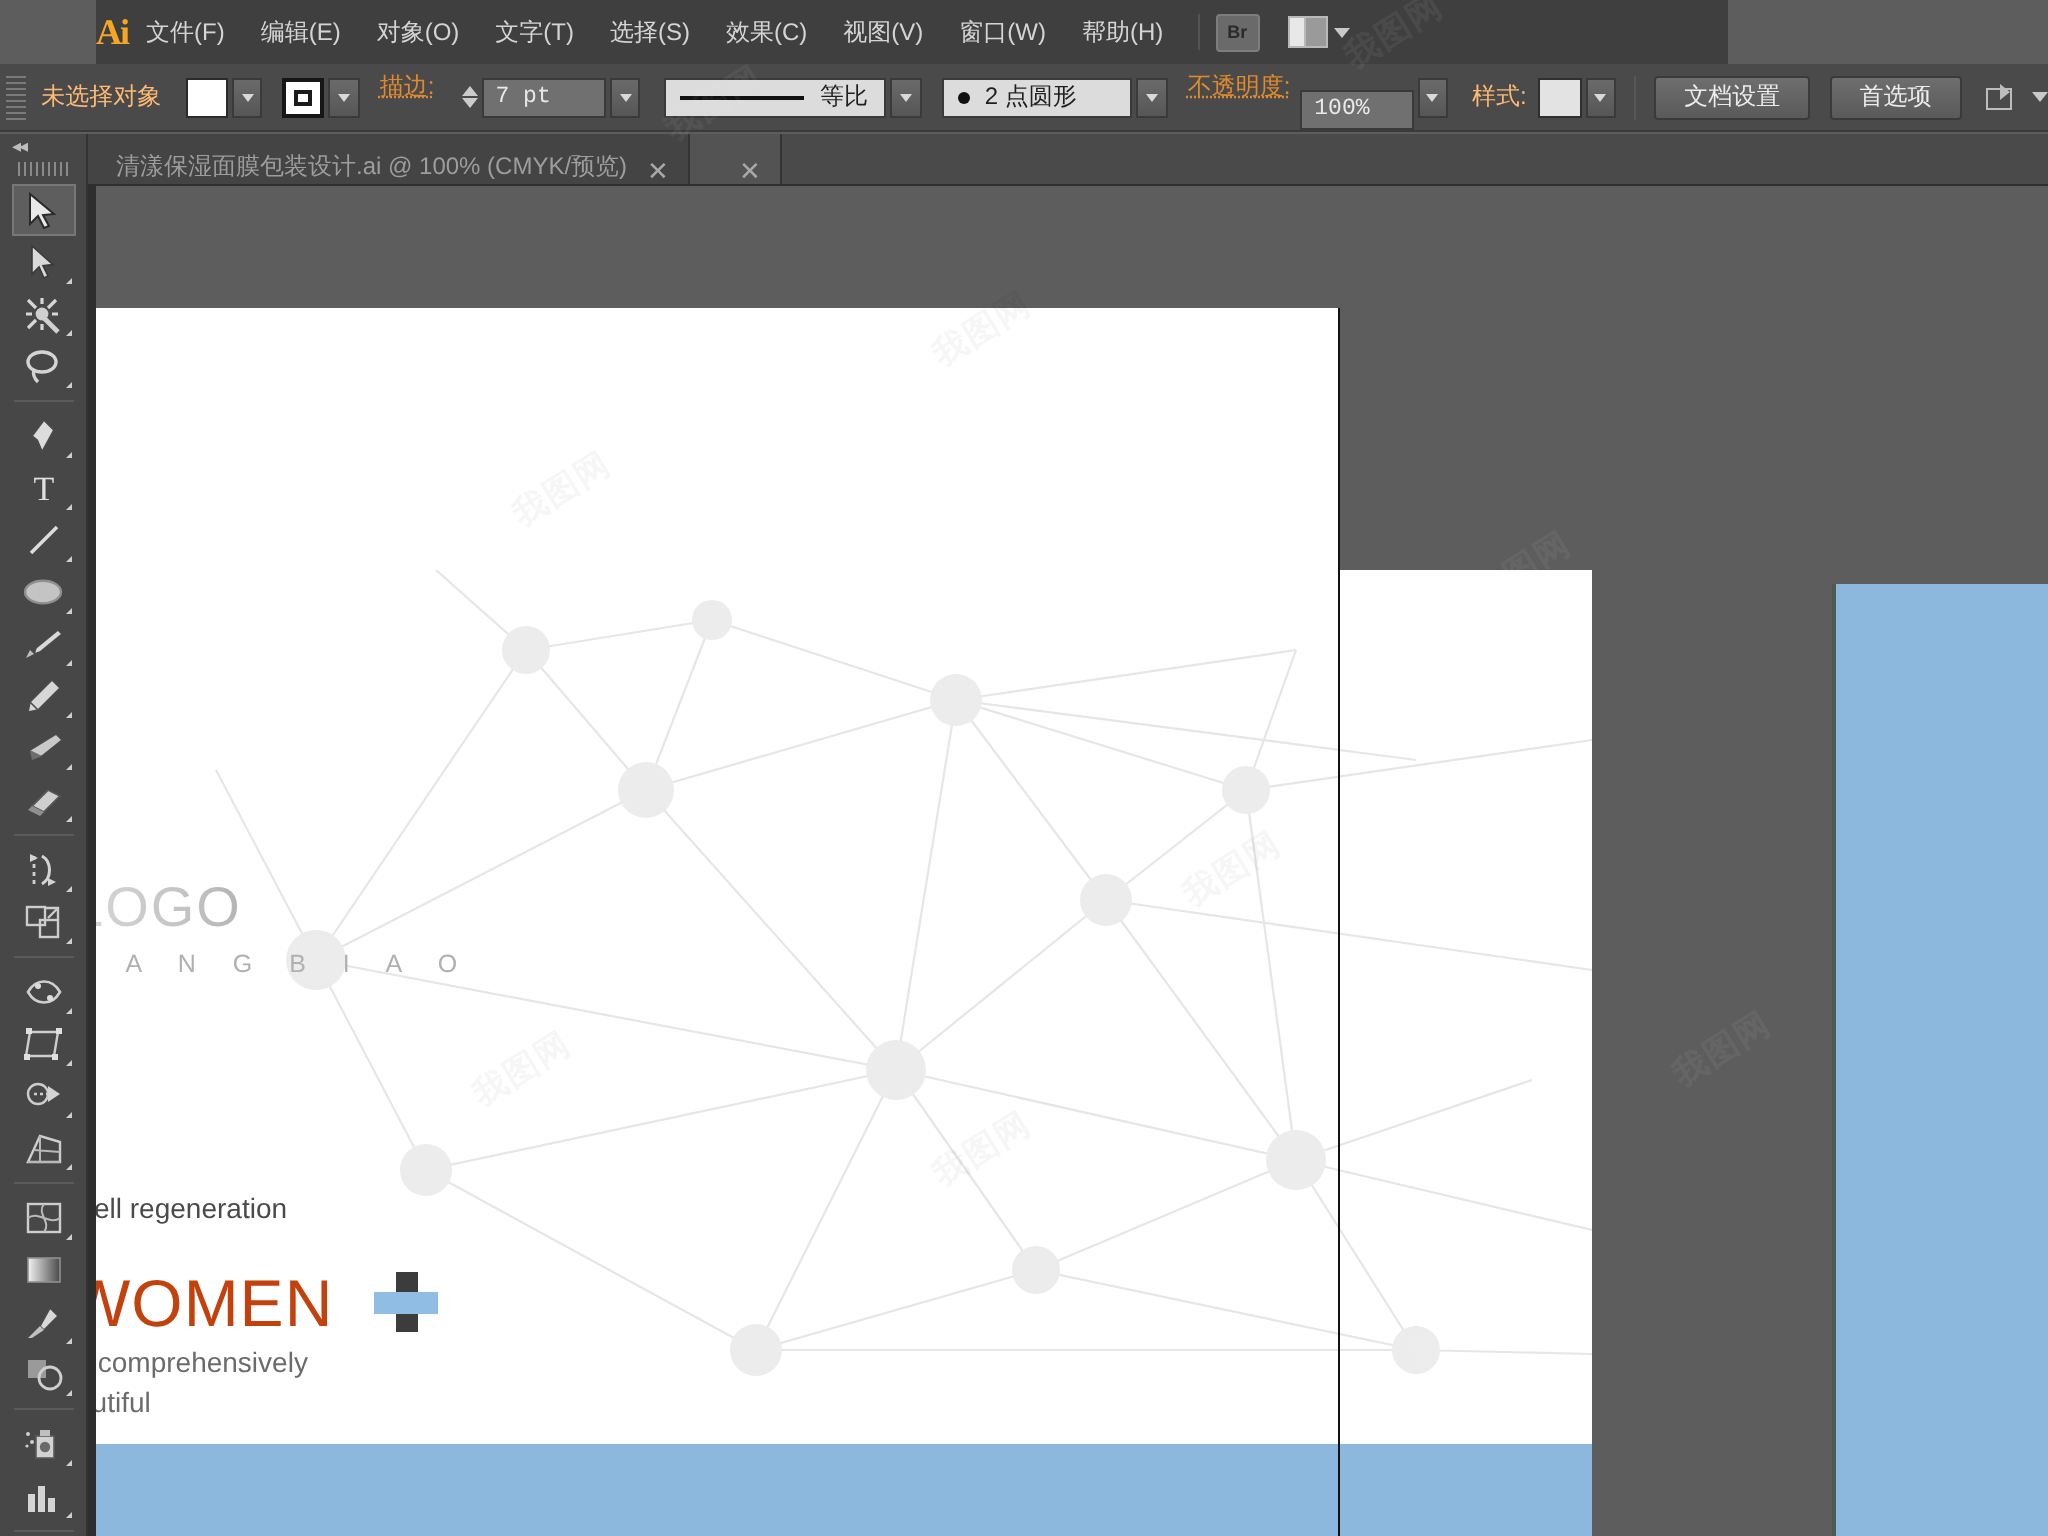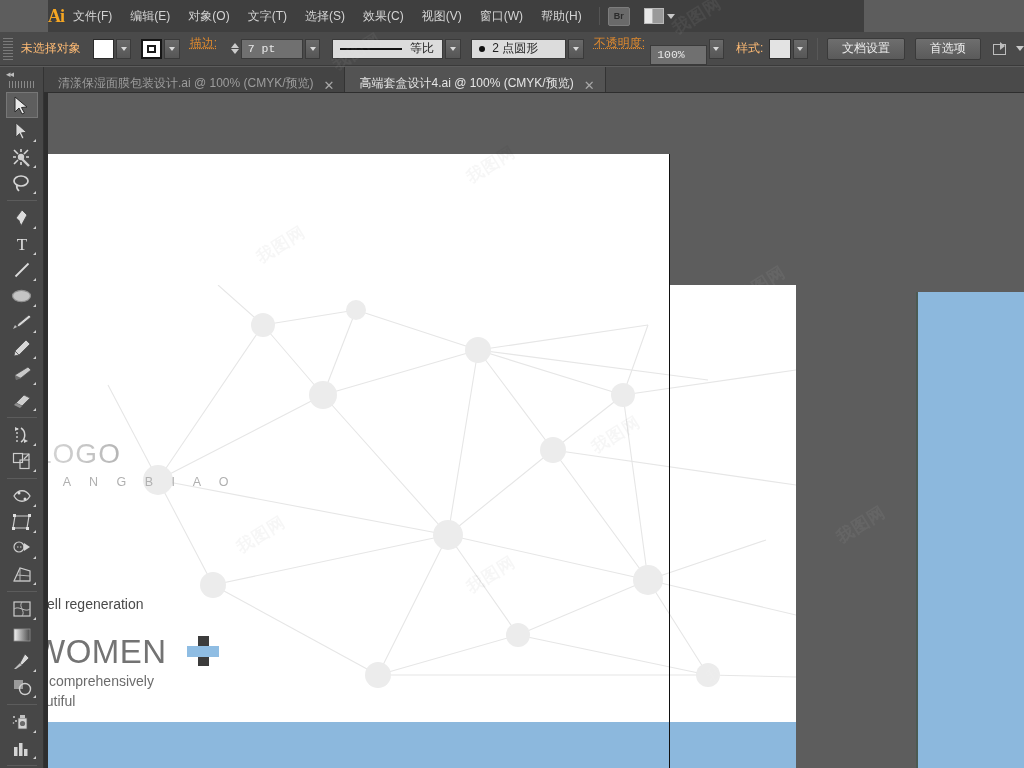--- a/index.html
+++ b/index.html
@@ -247,21 +247,21 @@
   .logo-sub {
     font-size: 12.5px; letter-spacing: 7.5px; margin-top: 7px;
     color: #b0b0b0; white-space: nowrap;
   }
   .tx-small {
     position: absolute; left: -8px; top: 311px;
     font-size: 14px; color: #4a4a4a; white-space: nowrap;
   }
   .tx-big {
     position: absolute; left: -14px; top: 348px;
-    font-size: 33px; color: #737373; letter-spacing: 0.5px;
+    font-size: 33px; color: #c2410c; letter-spacing: 0.5px;
     font-weight: 400; white-space: nowrap;
   }
   .cross {
     position: absolute; left: 139px; top: 351px; width: 32px; height: 30px;
   }
   .cross .vbar { position:absolute; left:11px; top:0; width:11px; height:30px; background:#3c3c3c;}
   .cross .hbar { position:absolute; left:0; top:10px; width:32px; height:11px; background:#8fbde3;}
   .tx-l1 {
     position: absolute; left: -10px; top: 388px;
     font-size: 14px; color: #6b6b6b; white-space: nowrap;
@@ -375,21 +375,20 @@
     <div class="arrange-ico"></div>
     <div class="caret-d" style="margin-left:6px"></div>
   </div>
 
   <div class="tabbar">
     <div class="tab">
       <span>清漾保湿面膜包装设计.ai @ 100% (CMYK/预览)</span>
       <span class="x">✕</span>
     </div>
     <div class="tab active">
-      <span>高端套盒设计4.ai @ 100% (CMYK/预览)</span>
       <span class="x">✕</span>
     </div>
   </div>
 
   <div class="toolbar">
     <div class="tb-head">
       <span class="tb-chev">◂◂</span>
     </div>
     <div class="tb-grip"></div>
 

